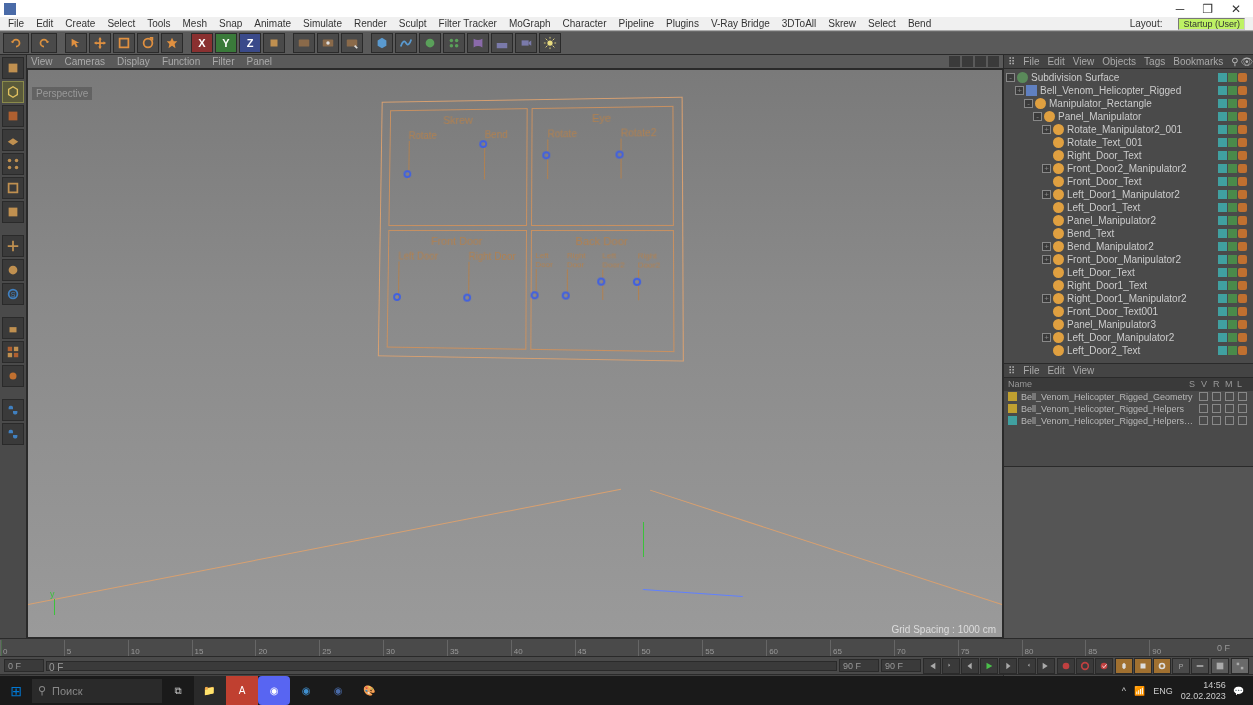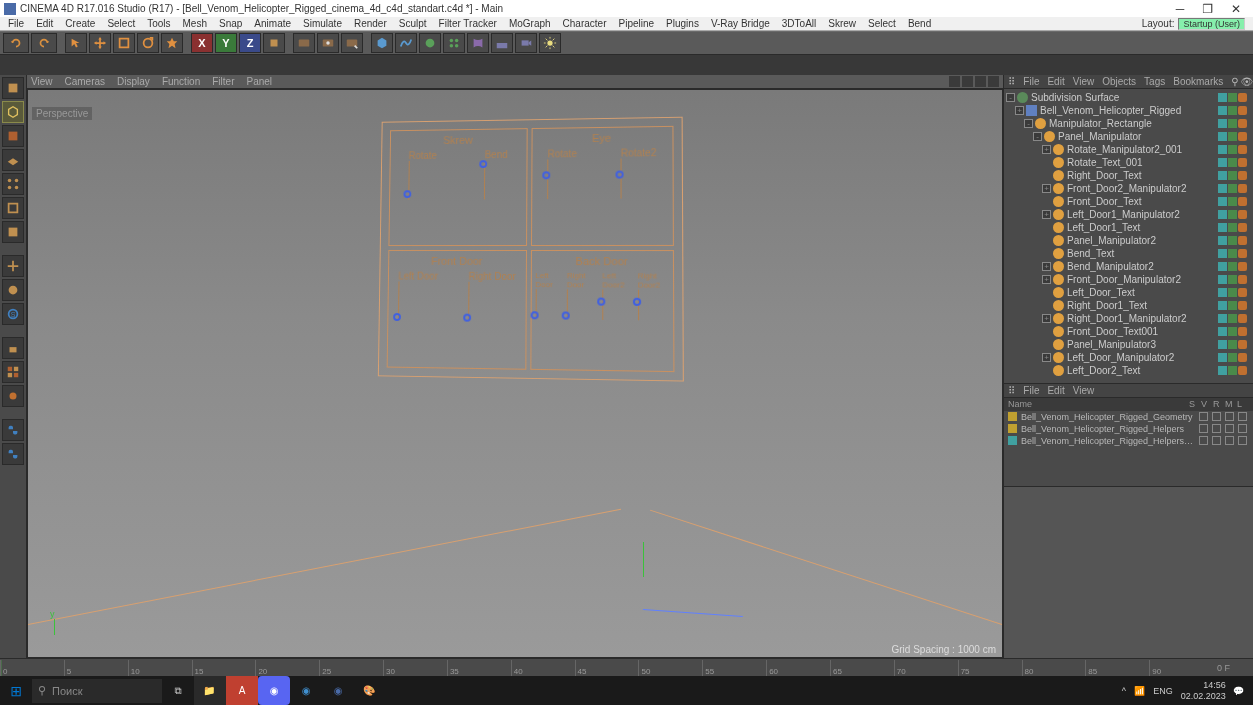--- a/index.html
+++ b/index.html
@@ -7,36 +7,36 @@
 
 
 .titlebar { height: 17px; background: #fff; display: flex; align-items: center; padding: 0 4px; color: #333; font-size: 10px; }
 .titlebar-icon { width: 12px; height: 12px; background: #4a6ba8; margin-right: 4px; }
 .titlebar-controls { margin-left: auto; display: flex; gap: 18px; padding-right: 8px; }
 .titlebar-controls span { cursor: pointer; font-size: 12px; }
 
 
 .mainmenu { height: 14px; background: #f0f0f0; display: flex; align-items: center; padding: 0 2px; color: #333; font-size: 10px; border-bottom: 1px solid #aaa; }
 .mainmenu-item { padding: 0 6px; cursor: pointer; }
-.mainmenu-right { margin-left: auto; display: flex; align-items: center; gap: 4px; padding-right: 6px; }
-.layout-dropdown { background: #86efac; padding: 0 4px; font-size: 9px; border: 1px inset #ccc; }
+.mainmenu-right { margin-left: auto; display: flex; align-items: center; gap: 16px; padding-right: 6px; }
+.layout-dropdown { background: #bef264; padding: 0 4px; font-size: 9px; border: 1px inset #ccc; }
 
 
 .maintoolbar { height: 24px; background: #5a5a5a; display: flex; align-items: center; padding: 0 3px; gap: 2px; border-top: 1px solid #6a6a6a; border-bottom: 1px solid #2a2a2a; }
 .tool-btn { width: 22px; height: 20px; background: #4a4a4a; border: 1px solid #2a2a2a; display: flex; align-items: center; justify-content: center; cursor: pointer; position: relative; }
 .tool-btn.wide { width: 26px; }
 .tool-btn svg { width: 14px; height: 14px; }
 .tool-sep { width: 4px; }
 .tool-btn.axis-x { background: #8a3030; color: #fff; }
 .tool-btn.axis-y { background: #3a7a3a; color: #fff; }
 .tool-btn.axis-z { background: #3a4a8a; color: #fff; }
 .tool-btn.undo svg { fill: #d89040; }
 
 
-.main-layout { display: flex; height: calc(100% - 122px); margin-top: 20px; }
+.main-layout { display: flex; height: calc(100% - 122px); }
 
 
 .left-palette { width: 27px; background: #4a4a4a; display: flex; flex-direction: column; gap: 2px; padding: 2px; border-right: 1px solid #2a2a2a; }
 .palette-btn { width: 22px; height: 22px; background: #3a3a3a; border: 1px solid #2a2a2a; display: flex; align-items: center; justify-content: center; cursor: pointer; }
 .palette-btn.active { background: #5a5a3a; border-color: #8a8a4a; }
 .palette-btn svg { width: 14px; height: 14px; }
 
 
 .viewport-section { flex: 1; display: flex; flex-direction: column; background: #4a4a4a; }
 .viewport-menu { height: 14px; background: #5a5a5a; display: flex; align-items: center; padding: 0 4px; gap: 12px; font-size: 10px; border-bottom: 1px solid #2a2a2a; }
@@ -136,21 +136,20 @@
 .taskbar-search { width: 130px; height: 24px; background: #2a2a2a; display: flex; align-items: center; padding: 0 6px; color: #888; font-size: 11px; gap: 6px; }
 .taskbar-right { margin-left: auto; display: flex; align-items: center; gap: 8px; padding-right: 8px; color: #ccc; font-size: 9px; }
 .taskbar-time { text-align: right; line-height: 11px; }
 .win-icon { color: #0078d4; font-size: 14px; }
 </style>
 </head>
 <body>
 
 <div class="titlebar">
   <div class="titlebar-icon"></div>
-  <span>CINEMA 4D R17.016 Studio (R17) - [Bell_Venom_Helicopter_Rigged_cinema_4d_c4d_standart.c4d *] - Main</span>
   <div class="titlebar-controls">
     <span>─</span>
     <span>❐</span>
     <span>✕</span>
   </div>
 </div>
 
 <div class="mainmenu">
   <span class="mainmenu-item">File</span>
   <span class="mainmenu-item">Edit</span>

